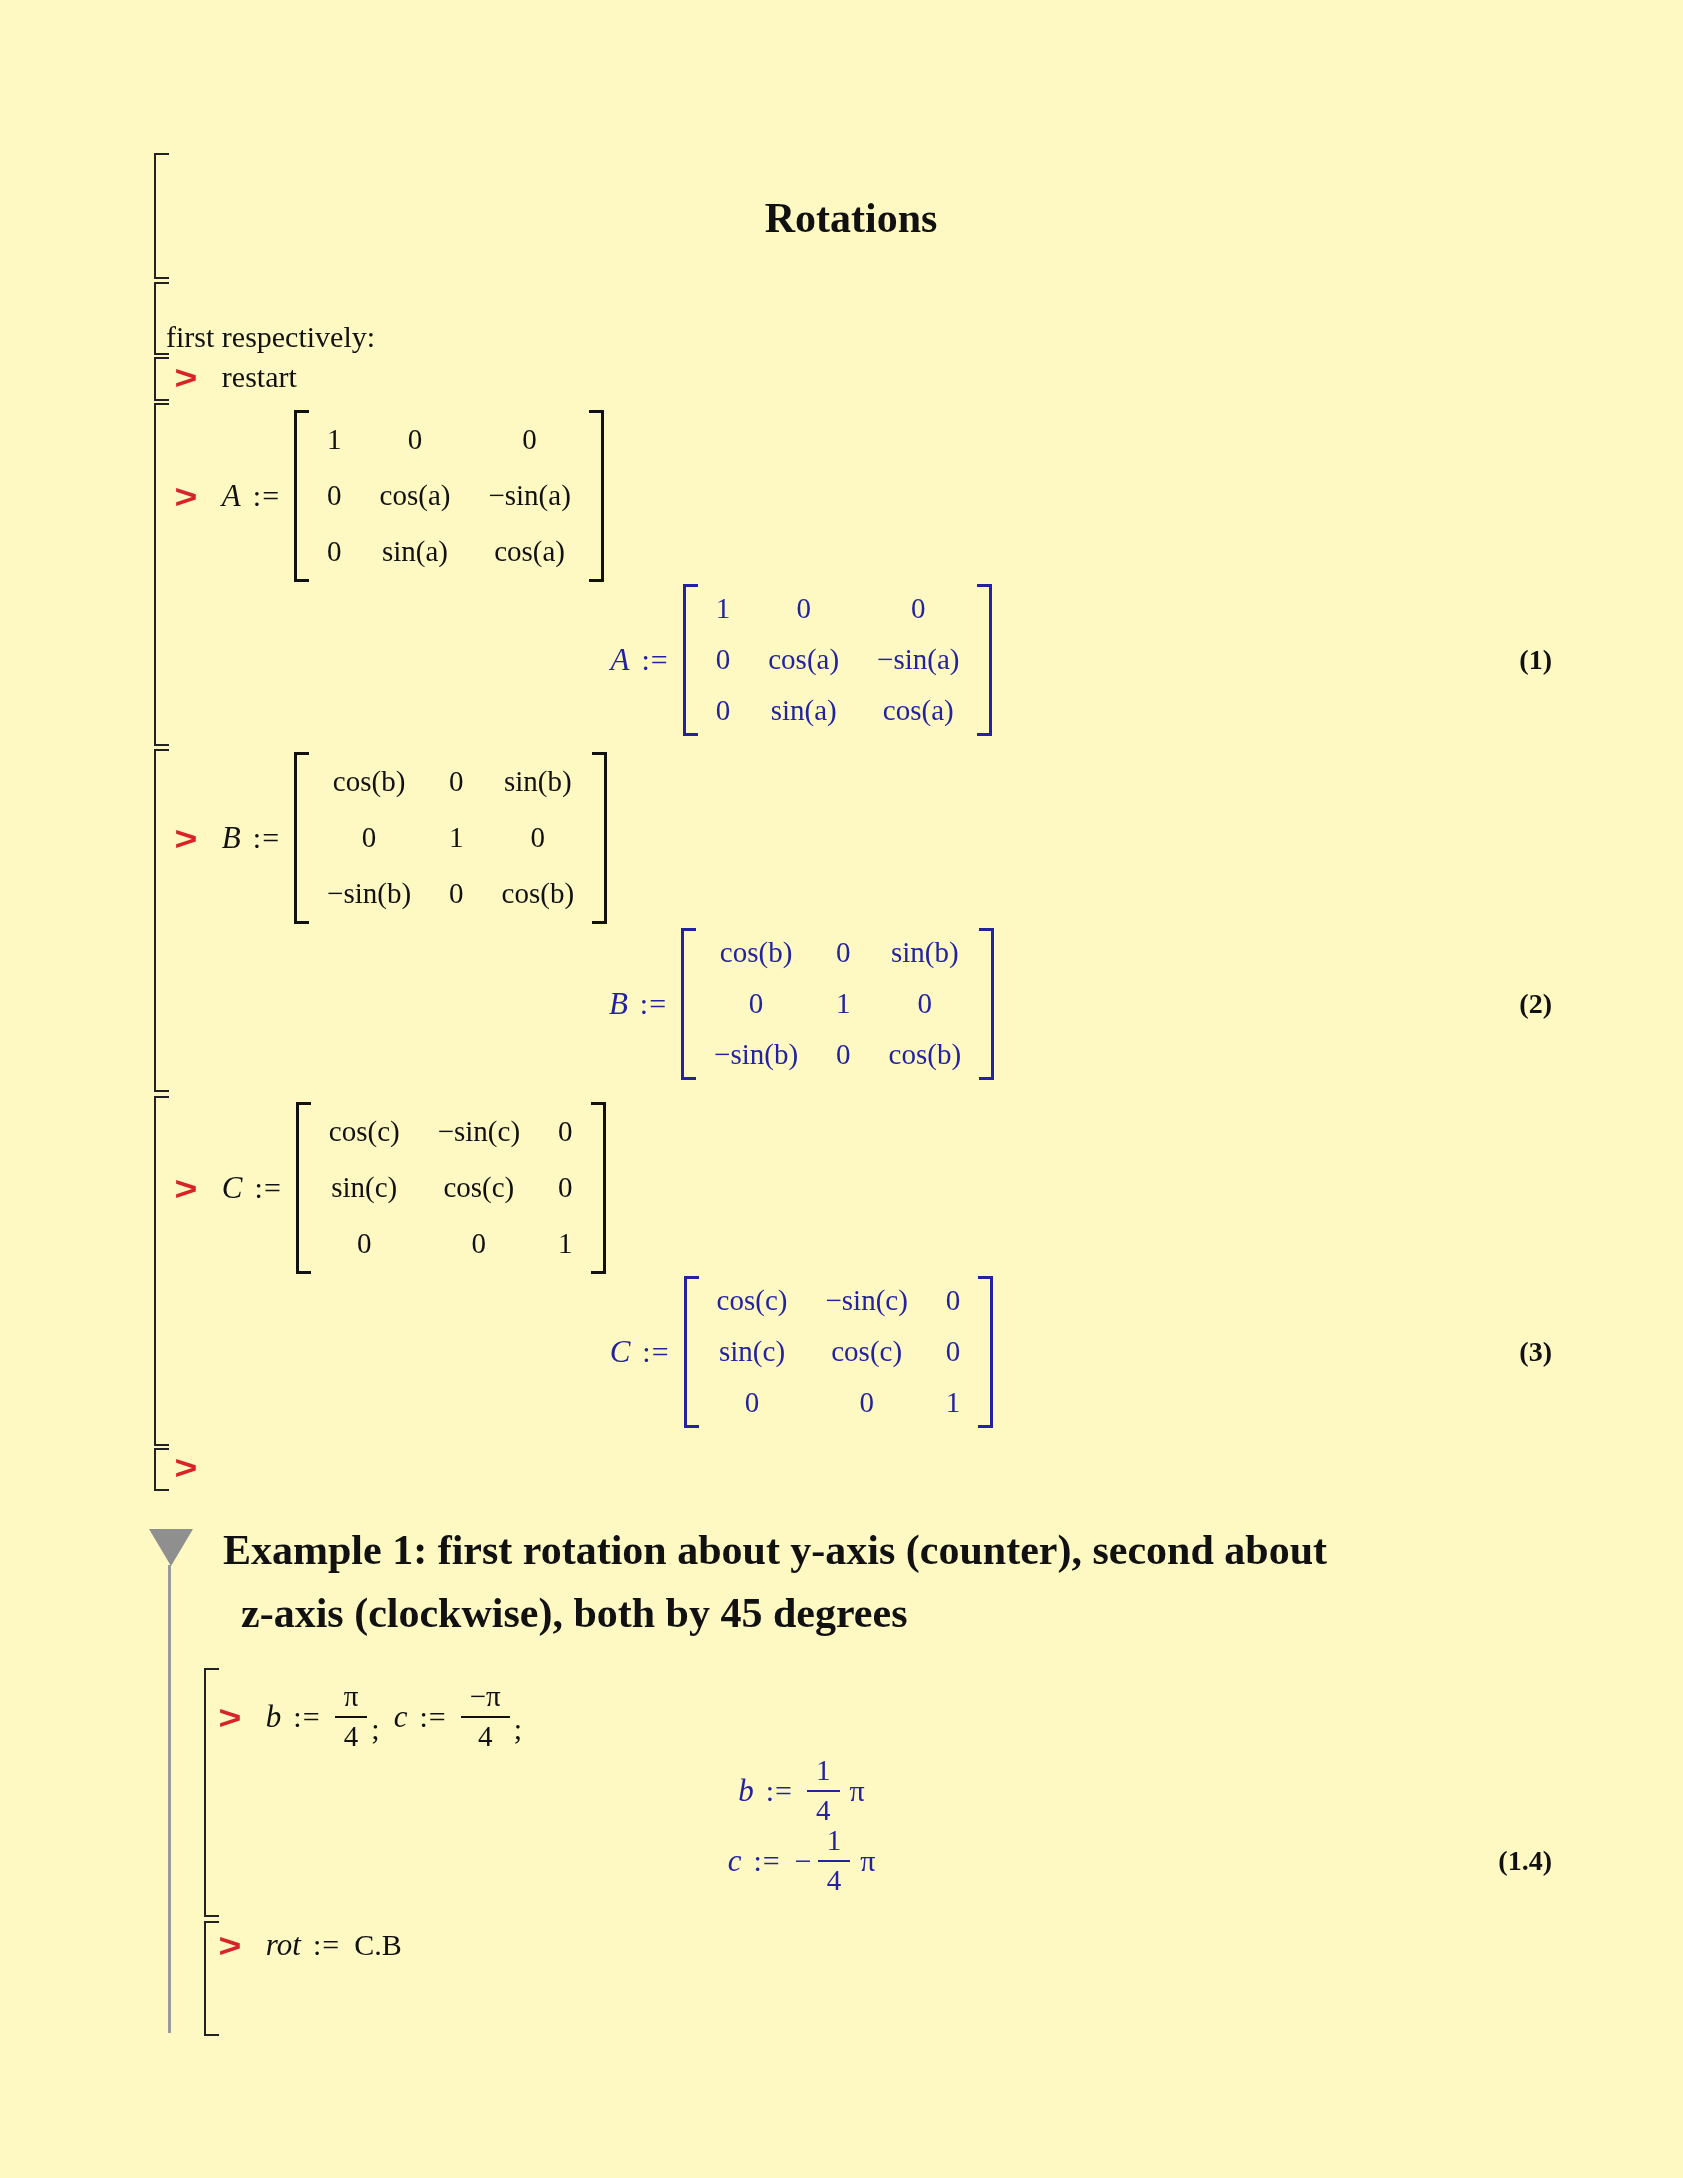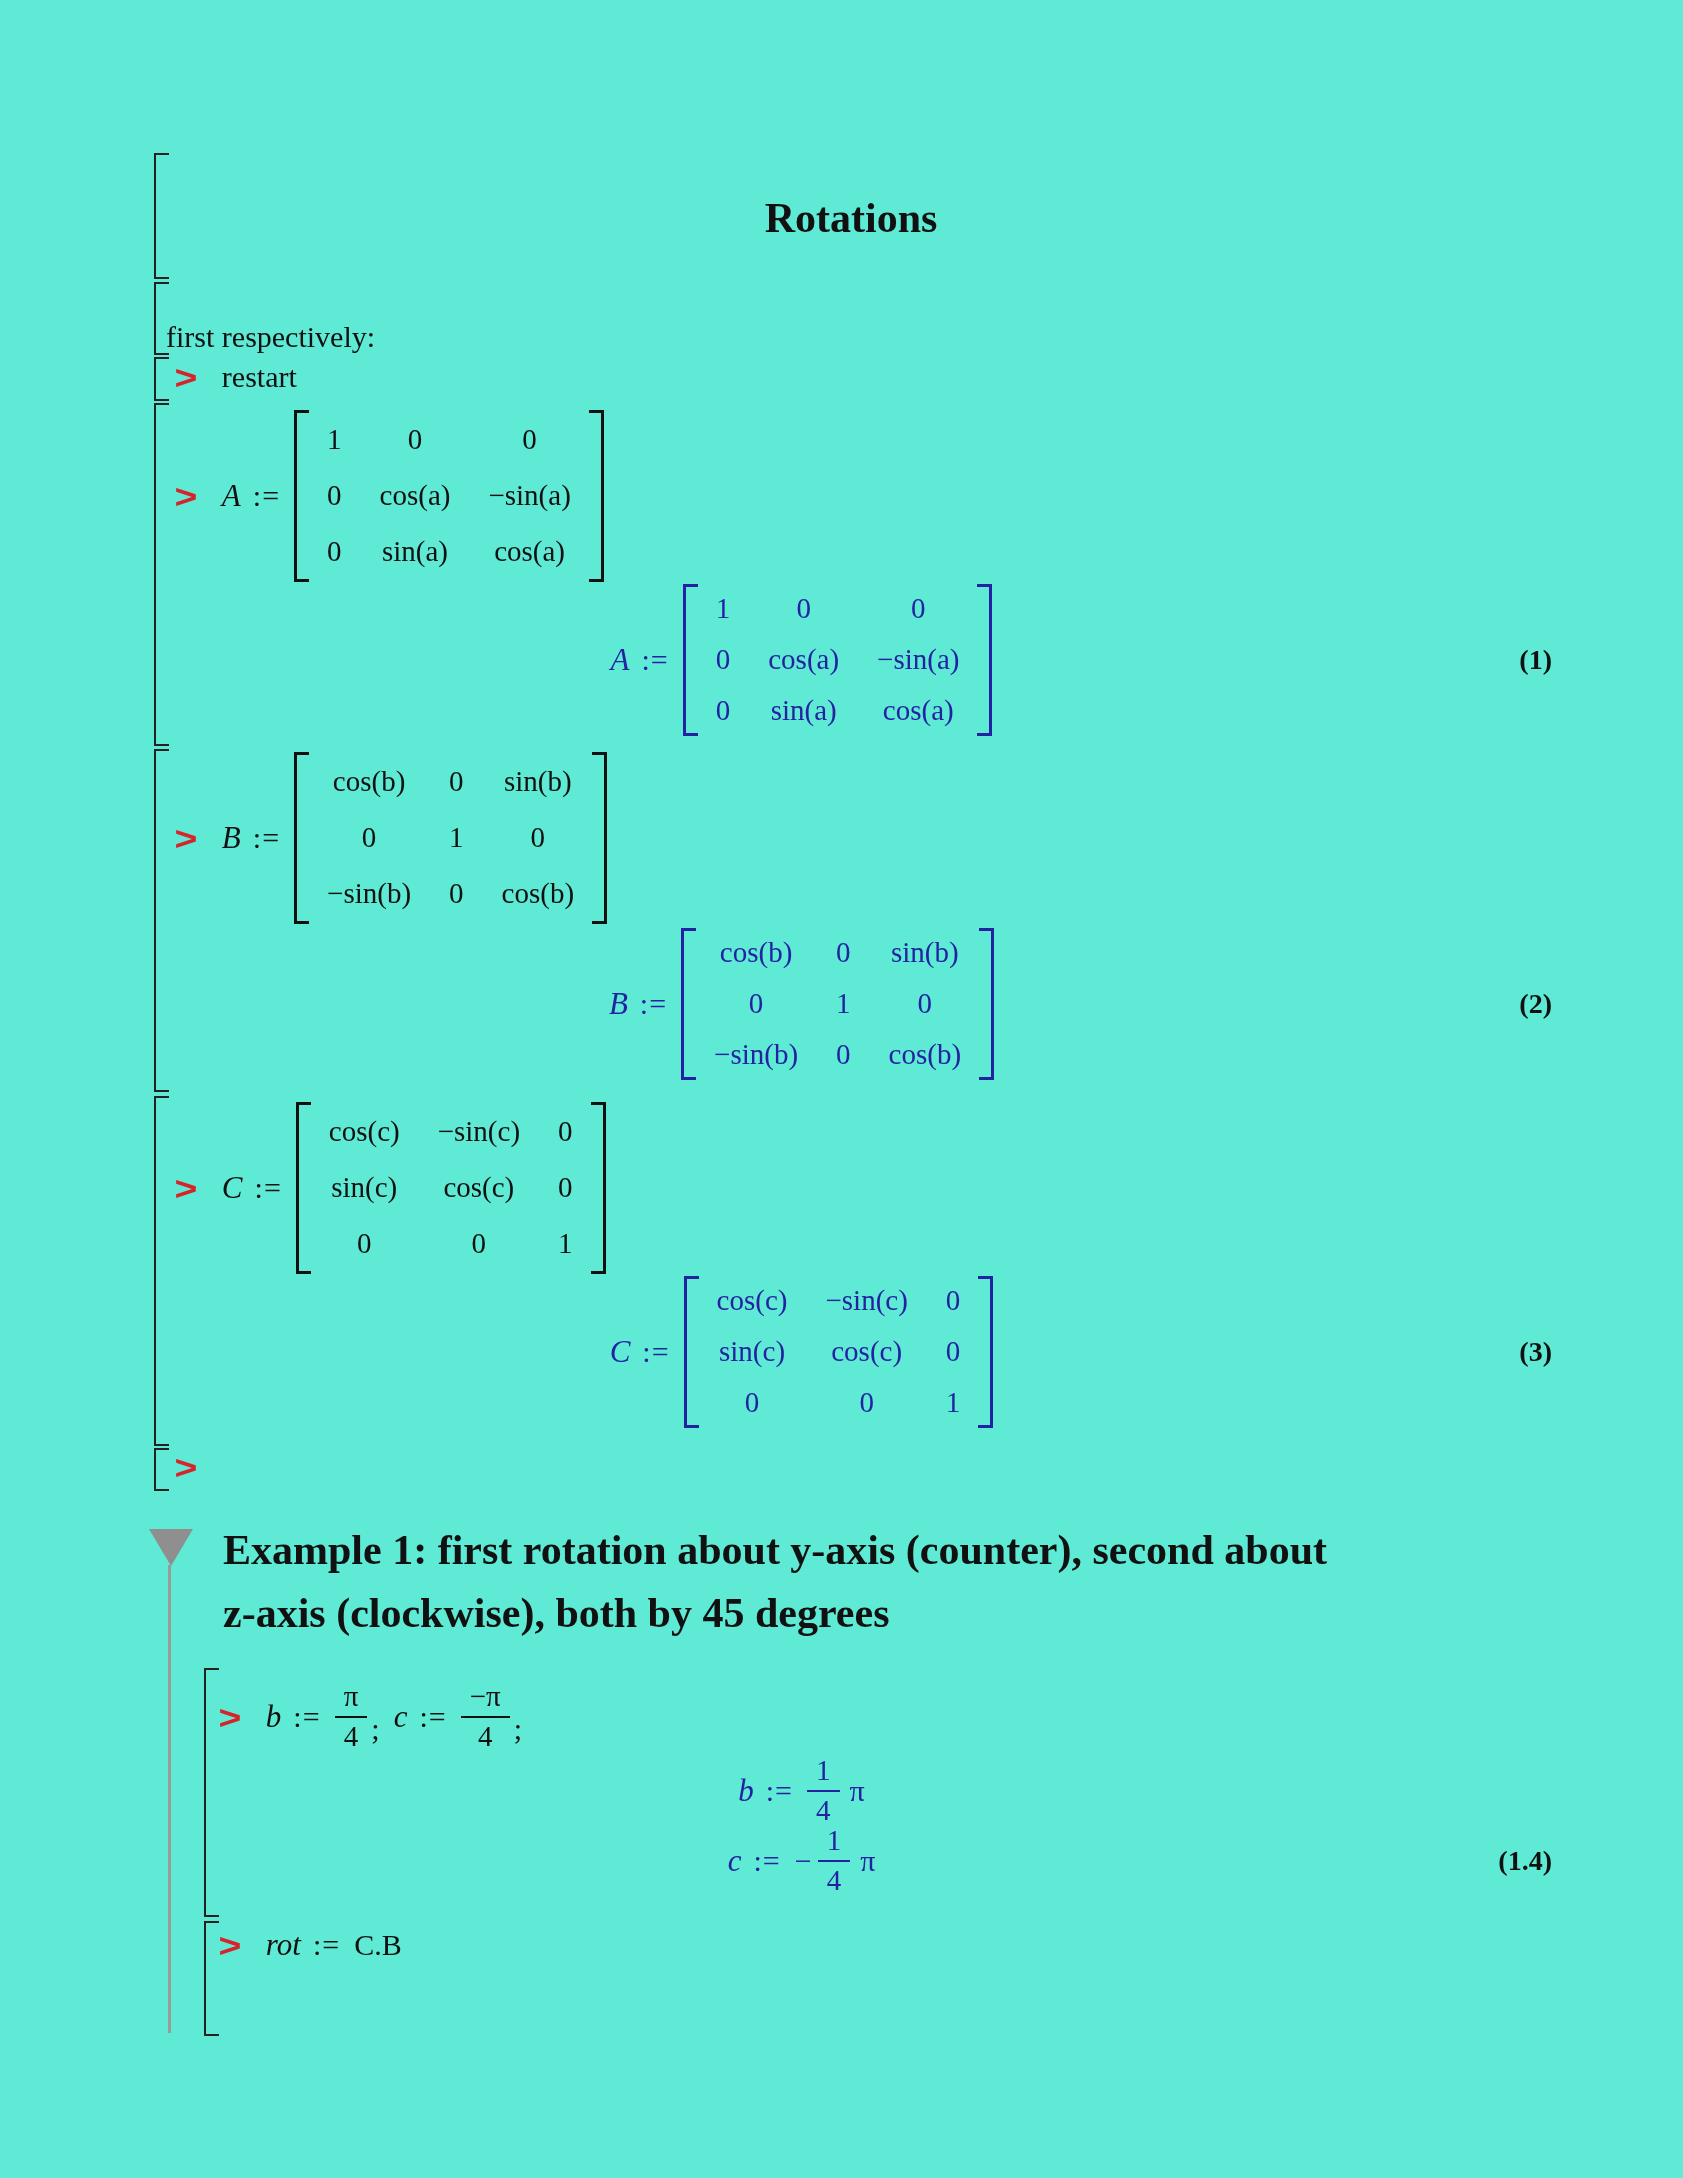--- a/index.html
+++ b/index.html
@@ -1,19 +1,19 @@
 <!DOCTYPE html>
 <html><head>
 <meta charset="utf-8">
 <style>
   html,body{margin:0;padding:0;background:#ffffff;}
   .page{
     position:relative;
     width:1683px;height:2178px;
-    background:#5eead4;
+    background:#fef9c3;
     font-family:"Liberation Serif", serif;
     color:#111111;
     overflow:hidden;
   }
   
   .gb{
     position:absolute;left:154px;width:13px;
     border-left:2px solid #222;
     border-top:2px solid #222;
     border-bottom:2px solid #222;
@@ -222,21 +222,21 @@
     <span class="eqlabel">(3)</span>
   </div>
 
   <div class="row" style="left:176px;top:1449px;height:36px;">
     <span class="prompt">&gt;</span>
   </div>
 
   <div class="sec-triangle"></div>
   <div class="sec-line"></div>
   <div class="sec-heading" style="top:1525px;">Example 1: first rotation about y-axis (counter), second about</div>
-  <div class="sec-heading" style="top:1588px;">z-axis (clockwise), both by 45 degrees</div>
+  <div class="sec-heading" style="top:1588px;margin-left:18px;">z-axis (clockwise), both by 45 degrees</div>
 
   <div class="gb inner" style="top:1668px;height:245px;"></div>
   <div class="gb inner" style="top:1921px;height:111px;"></div>
 
   <div class="row" style="left:220px;top:1673px;height:87px;">
     <span class="prompt">&gt;</span>
     <span class="mvar">b</span>
     <span class="assign">:=</span>
     <span class="frac">
       <span class="fnum">π</span>

